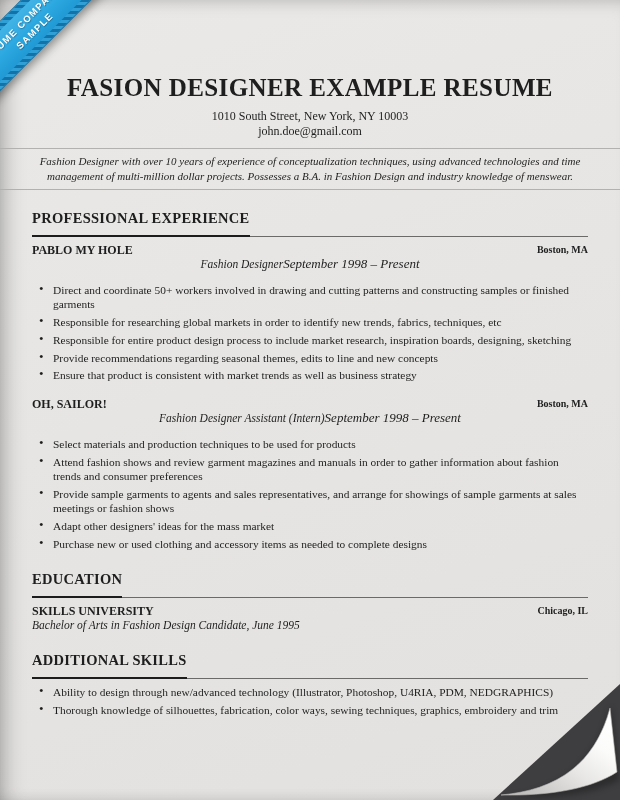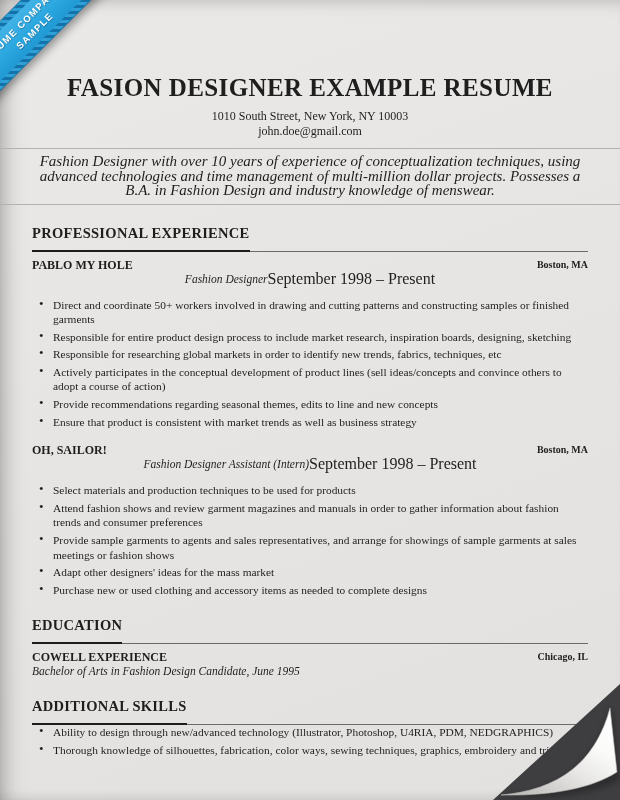--- a/index.html
+++ b/index.html
@@ -41,40 +41,40 @@
   
   .header { text-align:center; padding-top:74px; }
   .resume-title { font-size:25px; font-weight:bold; letter-spacing:.4px; line-height:28px; }
   .contact { margin-top:7px; font-size:12px; line-height:15px; }
 
   .thin-rule { height:1px; background:#b2b1af; margin:0 0; }
   .rule-top { margin-top:9px; }
 
   .summary {
     font-style:italic; text-align:center;
-    font-size:15px; line-height:14.5px;
+    font-size:11px; line-height:14.5px;
     padding:5px 38px 6px 38px;
   }
 
   
   .content { padding:0 32px; }
 
   .section { margin-top:19px; }
   .section-heading-row { border-bottom:1px solid #6b6a68; }
   .section-heading {
     display:inline-block; font-size:14.5px; font-weight:bold; letter-spacing:.3px;
     border-bottom:2px solid #1c1c1c; margin-bottom:-1px; padding-bottom:8px;
   }
 
   .job-header { display:flex; justify-content:space-between; margin-top:6px; }
   .job-subheader { display:flex; justify-content:center; }
   .company { font-size:12px; font-weight:bold; line-height:14px; }
   .location { font-size:10px; font-weight:bold; line-height:14px; }
   .job-title { font-size:11.5px; font-style:italic; line-height:14px; }
-  .job-dates { font-size:16px; line-height:14px; }
+  .job-dates { font-size:13px; font-style:italic; line-height:14px; }
 
   ul.bullets { list-style:none; margin-top:12px; }
   ul.bullets.tight { margin-top:1px; }
   ul.bullets li {
     position:relative; padding-left:21px; margin-bottom:3.5px;
     font-size:11.4px; line-height:14.3px;
   }
   ul.bullets li::before {
     content:"\2022"; position:absolute; left:7px; top:-1px; font-size:13px;
   }
@@ -118,23 +118,22 @@
       <div class="job-header">
         <span class="company">PABLO MY HOLE</span>
         <span class="location">Boston, MA</span>
       </div>
       <div class="job-subheader">
         <span class="job-title">Fashion Designer</span>
         <span class="job-dates">September 1998 – Present</span>
       </div>
       <ul class="bullets">
         <li>Direct and coordinate 50+ workers involved in drawing and cutting patterns and constructing samples or finished garments</li>
+        <li>Responsible for researching global markets in order to identify new trends, fabrics, techniques, etc</li>
         <li>Responsible for entire product design process to include market research, inspiration boards, designing, sketching</li>
-        <li>Responsible for researching global markets in order to identify new trends, fabrics, techniques, etc</li>
-        <li>Actively participates in the conceptual development of product lines (sell ideas/concepts and convince others to adopt a course of action)</li>
         <li>Provide recommendations regarding seasonal themes, edits to line and new concepts</li>
         <li>Ensure that product is consistent with market trends as well as business strategy</li>
       </ul>
 
       <div class="job-header" style="margin-top:14px;">
         <span class="company">OH, SAILOR!</span>
         <span class="location">Boston, MA</span>
       </div>
       <div class="job-subheader">
         <span class="job-title">Fashion Designer Assistant (Intern)</span>
@@ -147,31 +146,31 @@
         <li>Adapt other designers' ideas for the mass market</li>
         <li>Purchase new or used clothing and accessory items as needed to complete designs</li>
       </ul>
     </div>
 
     <div class="section">
       <div class="section-heading-row">
         <span class="section-heading">EDUCATION</span>
       </div>
       <div class="job-header">
-        <span class="company">COWELL EXPERIENCE</span>
+        <span class="company">SKILLS UNIVERSITY</span>
         <span class="location">Chicago, IL</span>
       </div>
       <div class="degree">Bachelor of Arts in Fashion Design Candidate, June 1995</div>
     </div>
 
     <div class="section">
       <div class="section-heading-row">
         <span class="section-heading">ADDITIONAL SKILLS</span>
       </div>
-      <ul class="bullets" style="margin-top:0;font-family:Liberation Serif, serif;">
+      <ul class="bullets" style="margin-top:6px;font-family:Liberation Serif, serif;">
         <li>Ability to design through new/advanced technology (Illustrator, Photoshop, U4RIA, PDM, NEDGRAPHICS)</li>
         <li>Thorough knowledge of silhouettes, fabrication, color ways, sewing techniques, graphics, embroidery and trim</li>
       </ul>
     </div>
 
   </div>
 
   <svg class="corner" viewBox="0 0 135 120">
     <defs>
       <linearGradient id="curlGrad" x1="0.15" y1="1" x2="0.95" y2="0.15">

